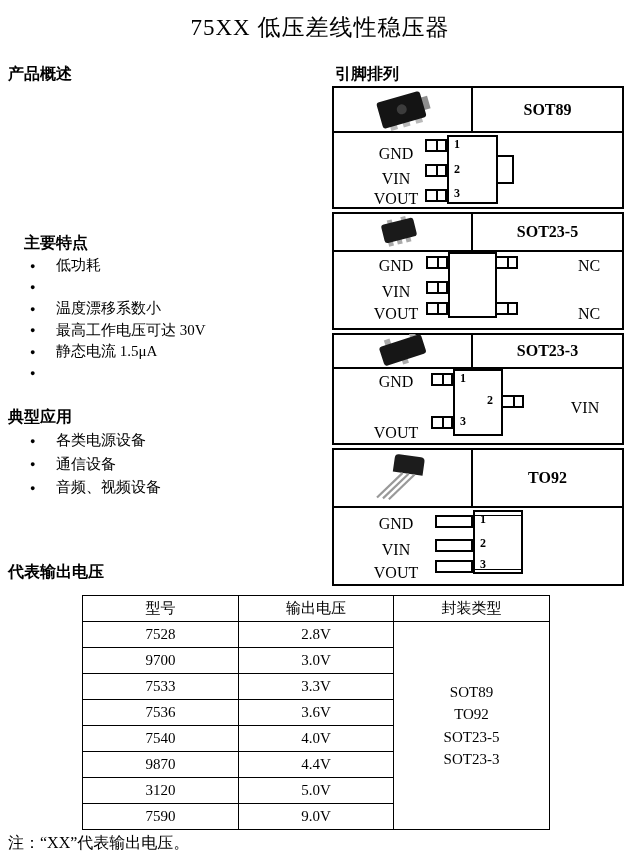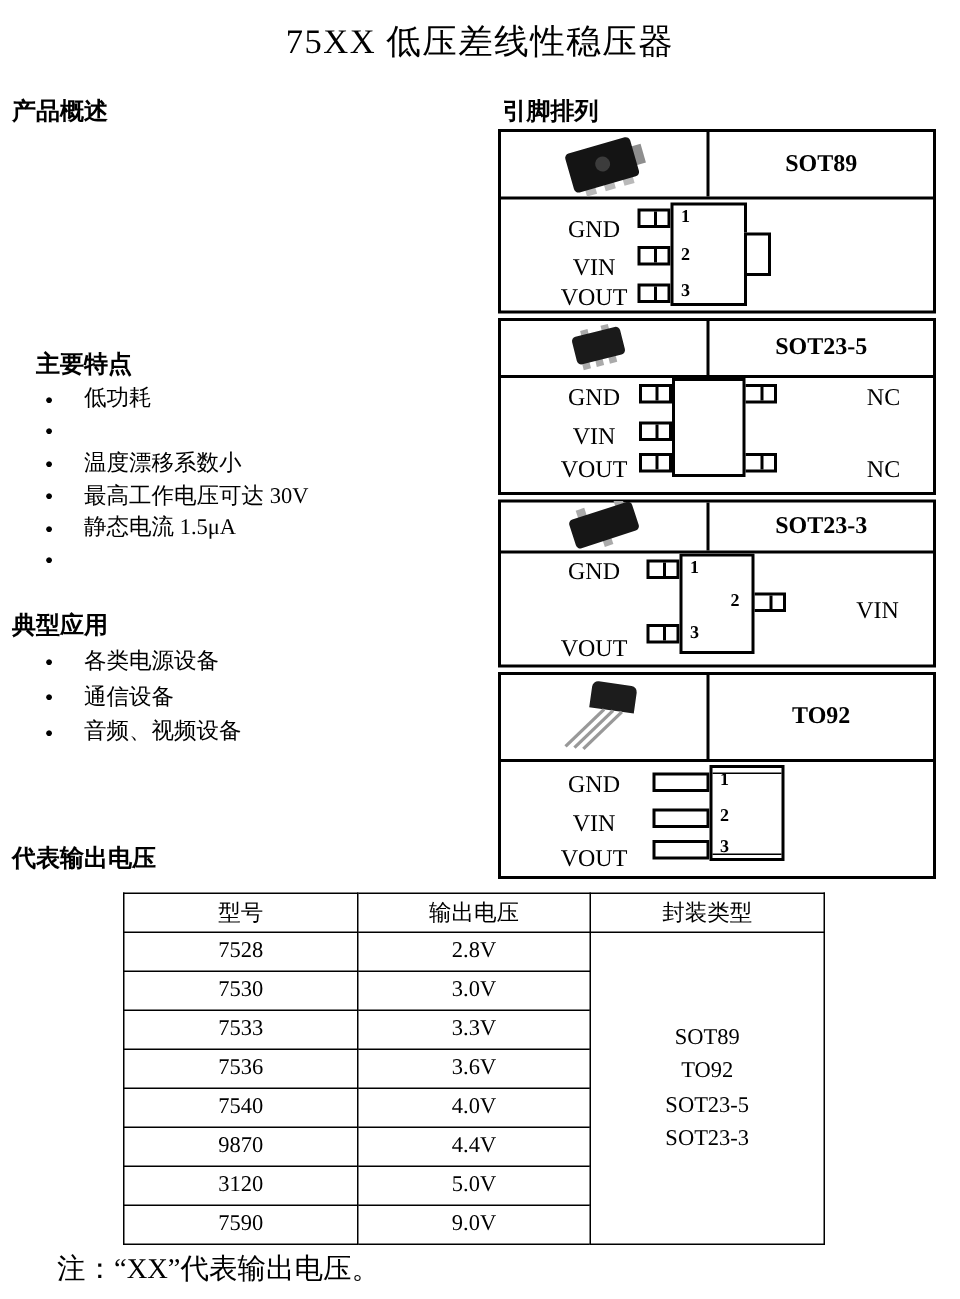--- a/index.html
+++ b/index.html
@@ -46,21 +46,21 @@
   .dline-t { position:absolute; left:0; right:0; top:2.5px; border-top:1.5px solid #000; }
   .dline-b { position:absolute; left:0; right:0; bottom:2.5px; border-bottom:1.5px solid #000; }
 
   
   table.sel { border-collapse:collapse; table-layout:fixed; }
   table.sel th, table.sel td {
     border:1.5px solid #000; text-align:center; font-weight:normal;
     font-size:15px; height:26px; padding:0;
   }
   td.pkgcell div { line-height:22.5px; }
-  .note { left:8px; top:833px; font-size:19px;margin-left:30px; }
+  .note { left:8px; top:833px; font-size:16px; }
 </style>
 </head>
 <body>
 
 <div class="page">
 
   <div class="abs doc-title">75XX 低压差线性稳压器</div>
 
   <div class="abs cn-head" style="left:8px;top:64px;">产品概述</div>
 
@@ -247,21 +247,21 @@
       <td>7528</td>
       <td>2.8V</td>
       <td class="pkgcell" rowspan="8">
         <div>SOT89</div>
         <div>TO92</div>
         <div>SOT23-5</div>
         <div>SOT23-3</div>
       </td>
     </tr>
     <tr>
-          <td>7530</td>
+          <td>9700</td>
           <td>3.0V</td>
         </tr>
     <tr>
           <td>7533</td>
           <td>3.3V</td>
         </tr>
     <tr>
           <td>7536</td>
           <td>3.6V</td>
         </tr>

